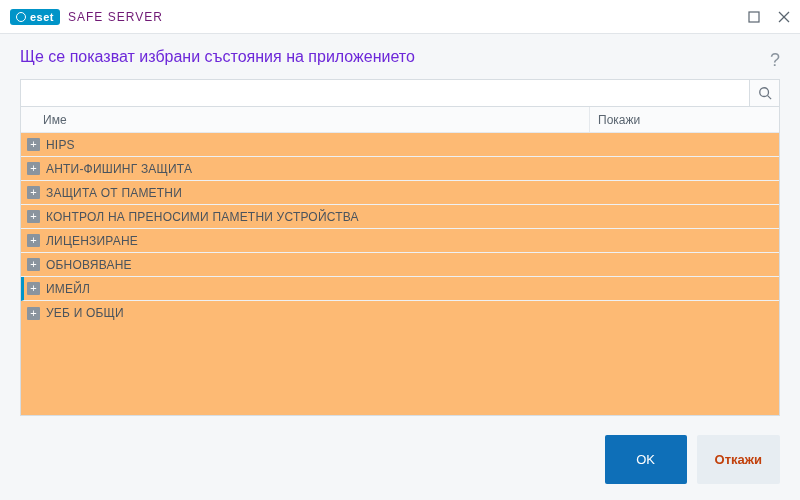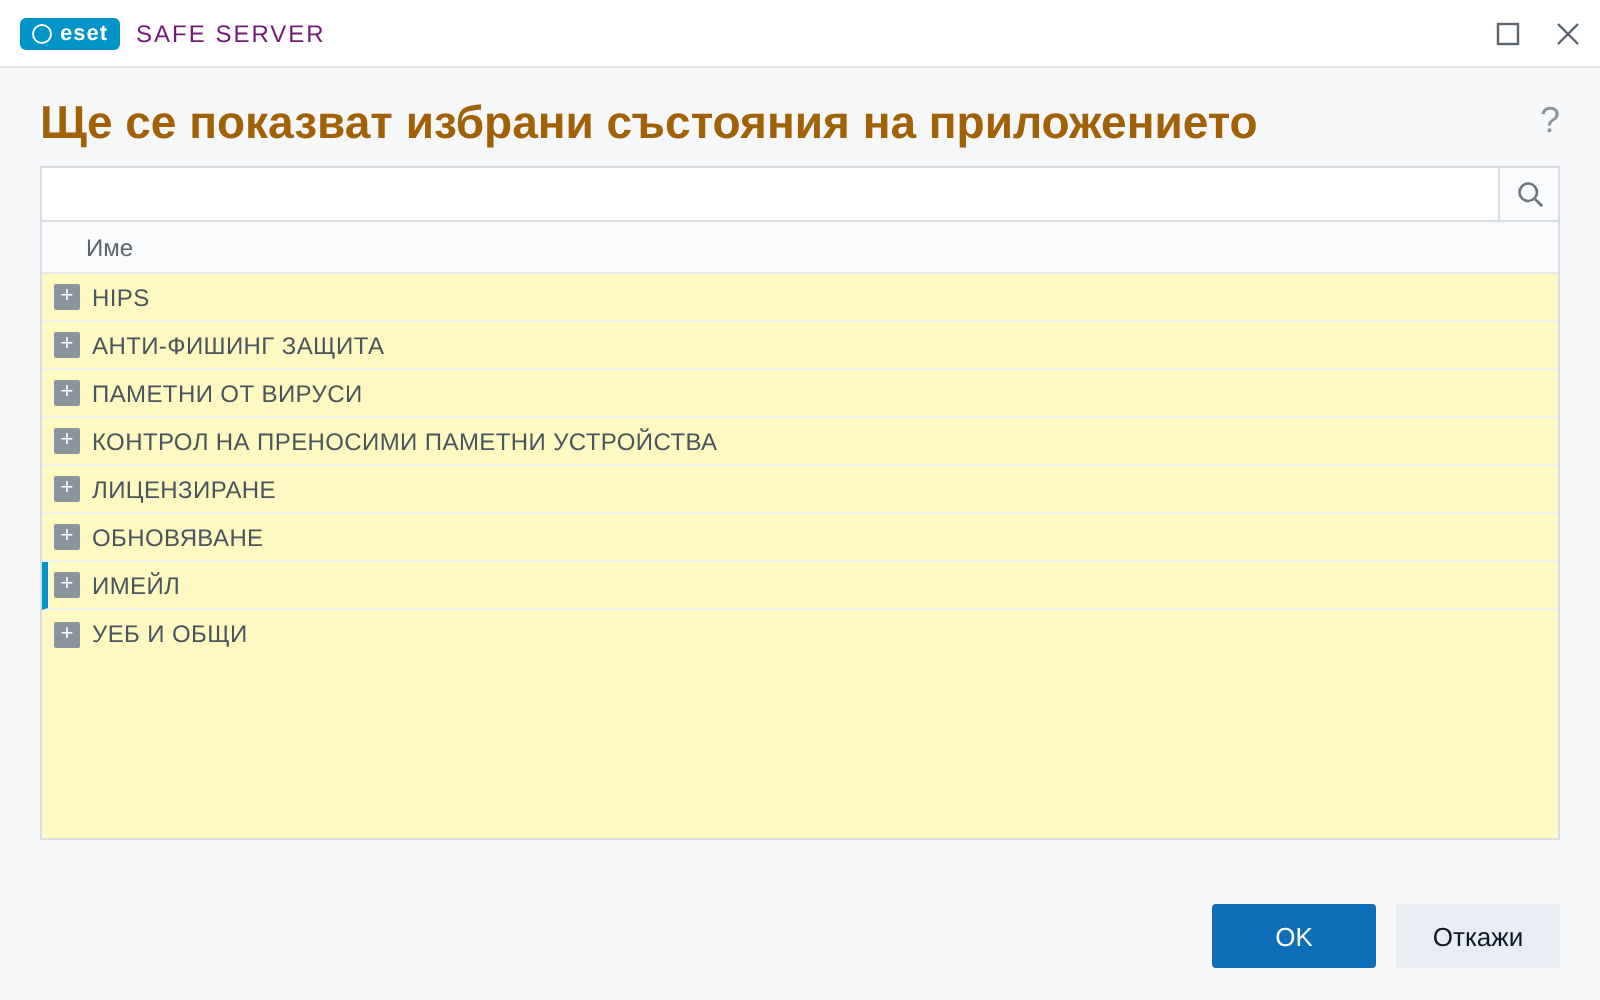--- a/index.html
+++ b/index.html
@@ -45,23 +45,23 @@
   }
   .win-controls { margin-left: auto; display: flex; gap: 14px; align-items: center; }
   .win-btn { width: 16px; height: 16px; display:flex;align-items:center;justify-content:center; color:#5a6570; cursor:pointer;}
   .win-btn svg { width:12px;height:12px; stroke:#5a6570; }
 
   .header {
     padding: 14px 20px 8px 20px;
     display:flex; align-items:flex-start;
   }
   .header h1 {
-    font-size: 23px;
-    font-weight: 700;
-    color: #a16207;
+    font-size: 16px;
+    font-weight: 400;
+    color: #6d28d9;
   }
   .help-icon {
     margin-left:auto;
     color:#8a949e;
     font-size:18px;
     cursor:pointer;
     padding-top:2px;
   }
 
   .content { padding: 0 20px; flex:1; }
@@ -78,21 +78,21 @@
     width:30px; border-left:1px solid #d7dde2;
     display:flex;align-items:center;justify-content:center;
     cursor:pointer;
     background:#fafbfc;
   }
   .search-btn svg{ width:14px;height:14px; stroke:#6b7580; fill:none; stroke-width:1.5;}
 
   .grid {
     border:1px solid #d7dde2;
     border-top:0;
-    background:#fef9c3;
+    background:#fdba74;
   }
   .grid-head, .grid-row {
     display:flex;
     align-items:center;
     font-size:12px;
   }
   .grid-head {
     background:#fafbfc;
     color:#5a6570;
     height:26px;
@@ -130,27 +130,27 @@
   .row-show{ width:190px; padding-left:8px;}
   .grid-filler{
     height:90px;
   }
 
   .footer{
     padding:14px 20px 16px 20px;
     display:flex; justify-content:flex-end; gap:10px;
   }
   .btn{
-    min-width:82px; height:32px;
+    min-width:82px; height:49px;
     border:0; border-radius:2px;
     font-size:13px; cursor:pointer;
     padding:0 18px;
   }
   .btn-primary{ background:#0e6fb8; color:#fff; }
-  .btn-secondary{ background:#e7edf2; color:#0f172a; }
+  .btn-secondary{ background:#e7edf2; color:#c2410c;font-weight:bold; }
 </style>
 </head>
 <body>
 
 <div class="window">
 
   <div class="titlebar">
     <span class="brand-badge">eset</span>
     <span class="product-name">SAFE SERVER</span>
     <div class="win-controls">
@@ -180,40 +180,41 @@
         <svg viewBox="0 0 16 16">
             <circle cx="7" cy="7" r="5"></circle>
             <line x1="11" y1="11" x2="15" y2="15"></line>
           </svg>
       </div>
     </div>
 
     <div class="grid">
       <div class="grid-head">
         <div class="col-name">Име</div>
+        <div class="col-show">Покажи</div>
       </div>
       <div class="grid-body" id="grid-body">
           <div class="grid-row">
             <div class="row-name">
               <span class="expand-icon">+</span>
               <span>HIPS</span>
             </div>
             <div class="row-show"></div>
           </div>
           <div class="grid-row">
             <div class="row-name">
               <span class="expand-icon">+</span>
               <span>АНТИ-ФИШИНГ ЗАЩИТА</span>
             </div>
             <div class="row-show"></div>
           </div>
           <div class="grid-row">
             <div class="row-name">
               <span class="expand-icon">+</span>
-              <span>ПАМЕТНИ ОТ ВИРУСИ</span>
+              <span>ЗАЩИТА ОТ ПАМЕТНИ</span>
             </div>
             <div class="row-show"></div>
           </div>
           <div class="grid-row">
             <div class="row-name">
               <span class="expand-icon">+</span>
               <span>КОНТРОЛ НА ПРЕНОСИМИ ПАМЕТНИ УСТРОЙСТВА</span>
             </div>
             <div class="row-show"></div>
           </div>

